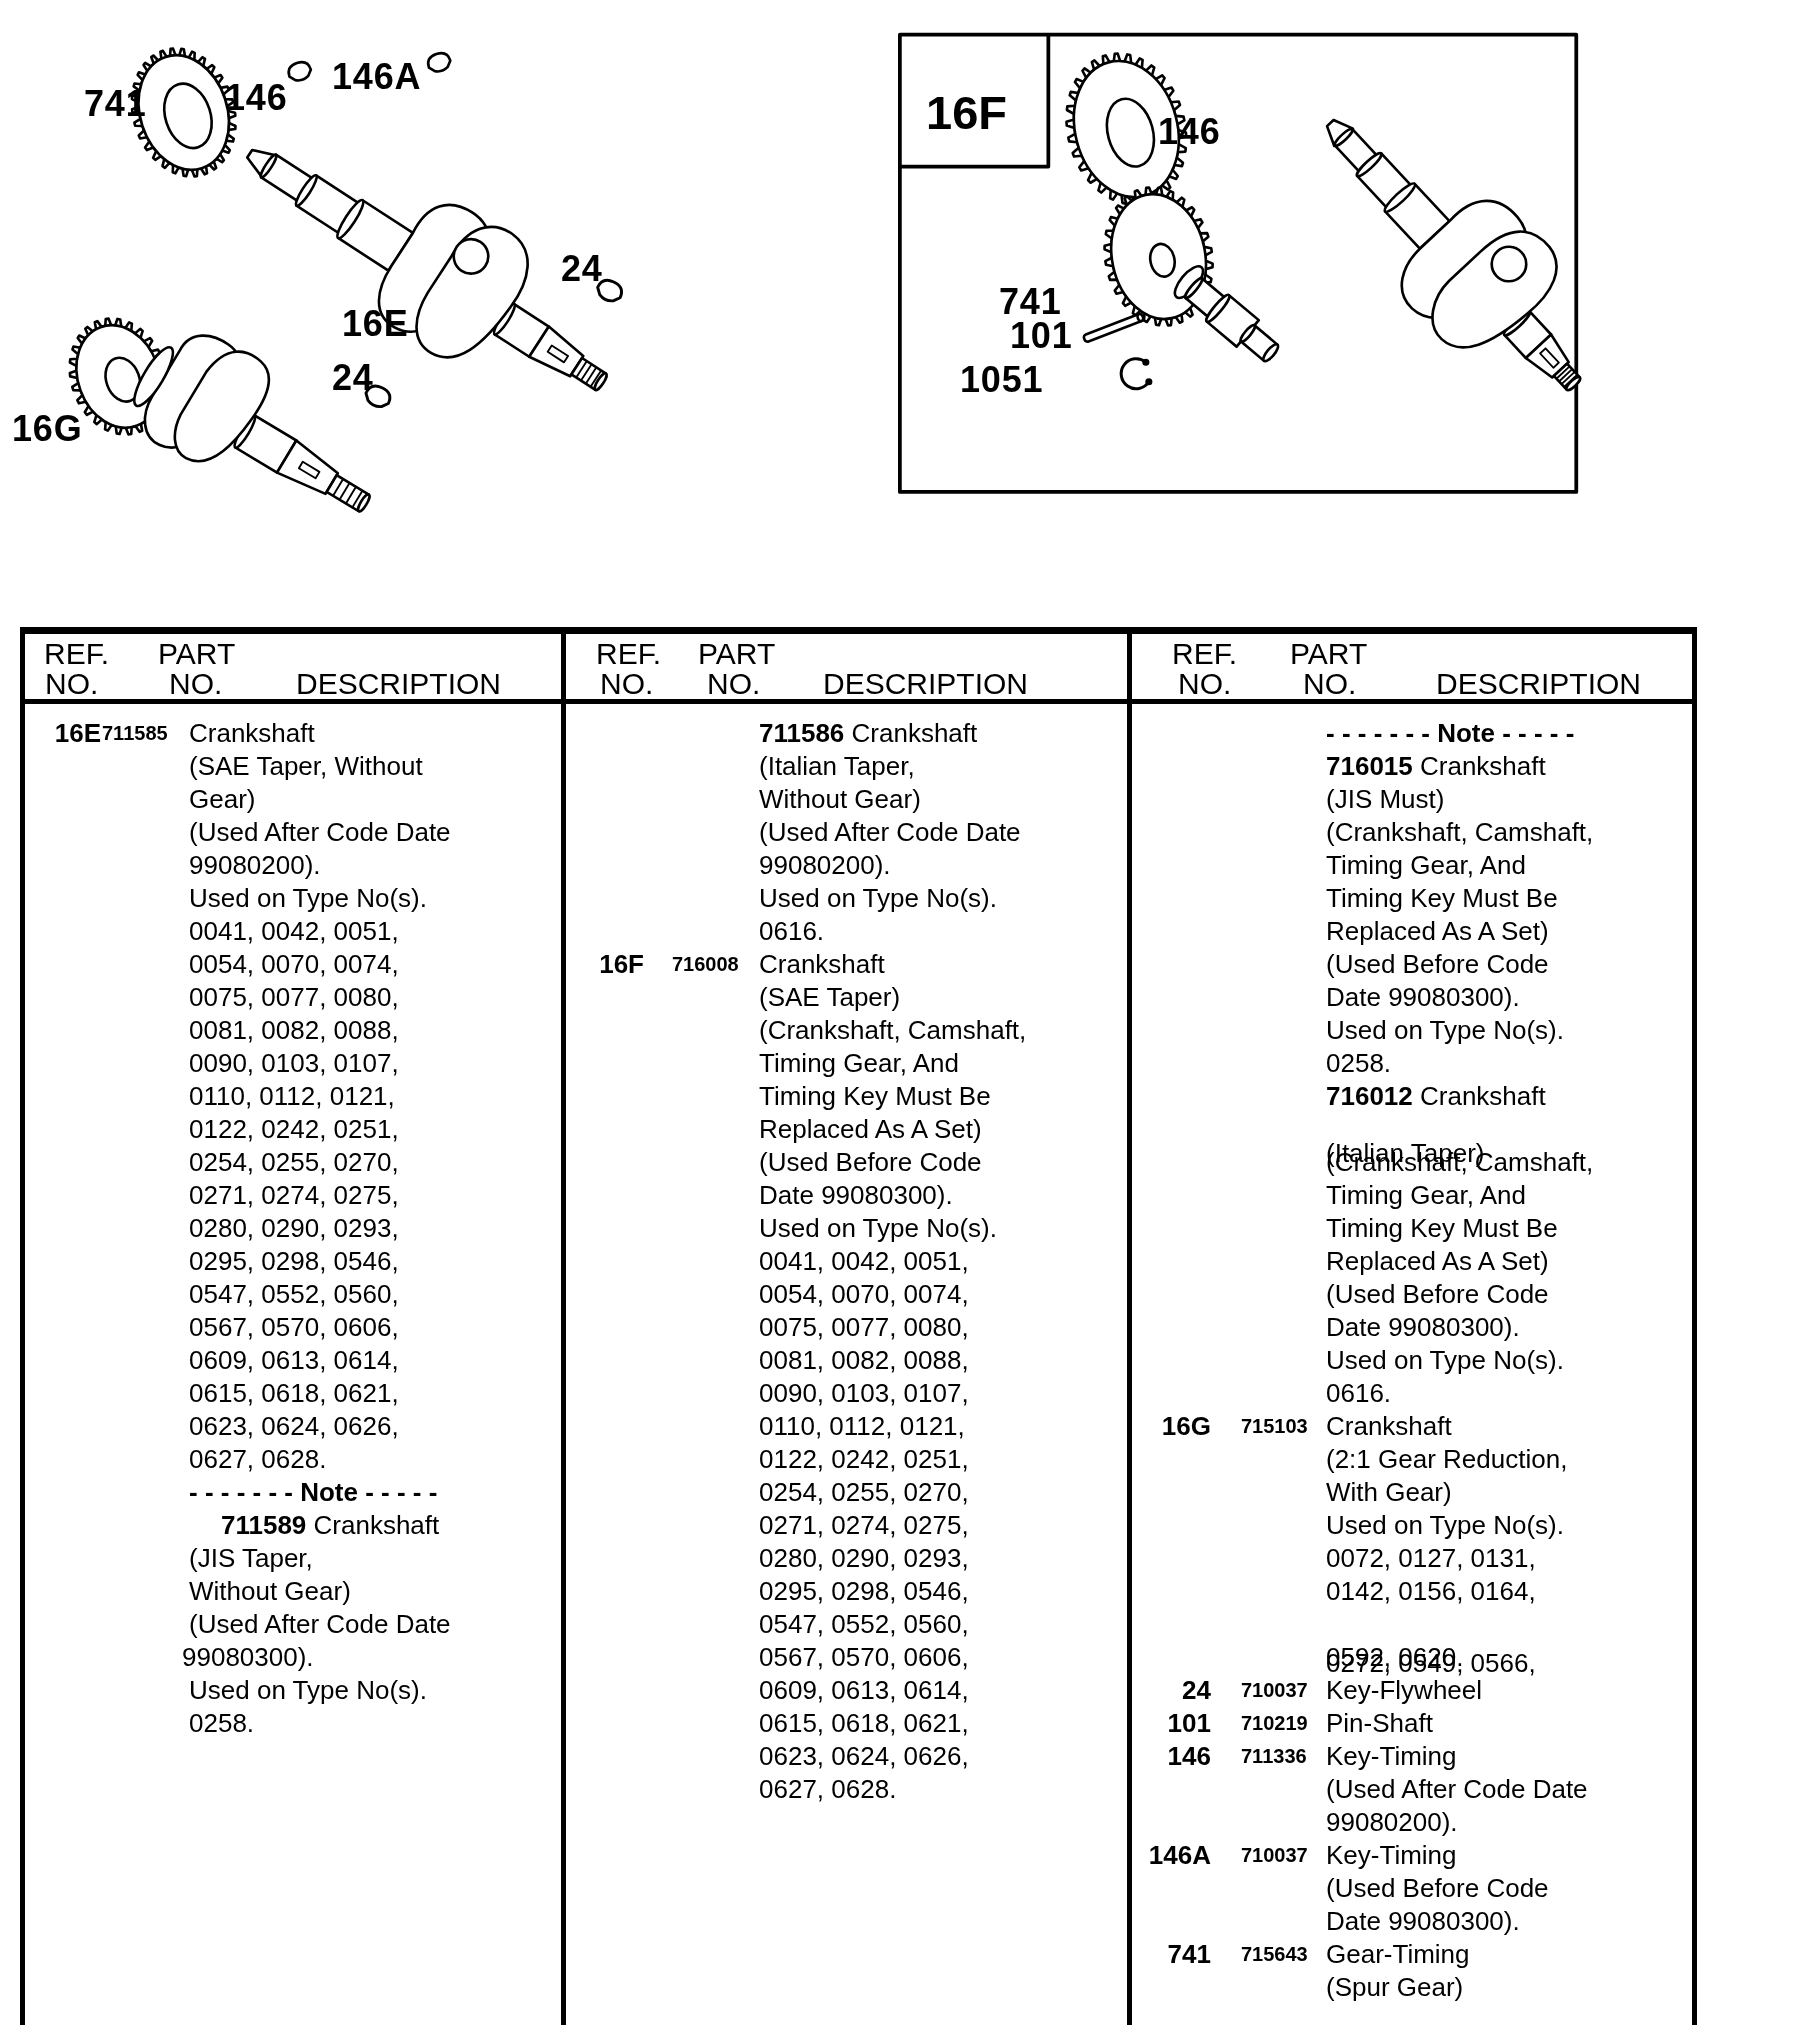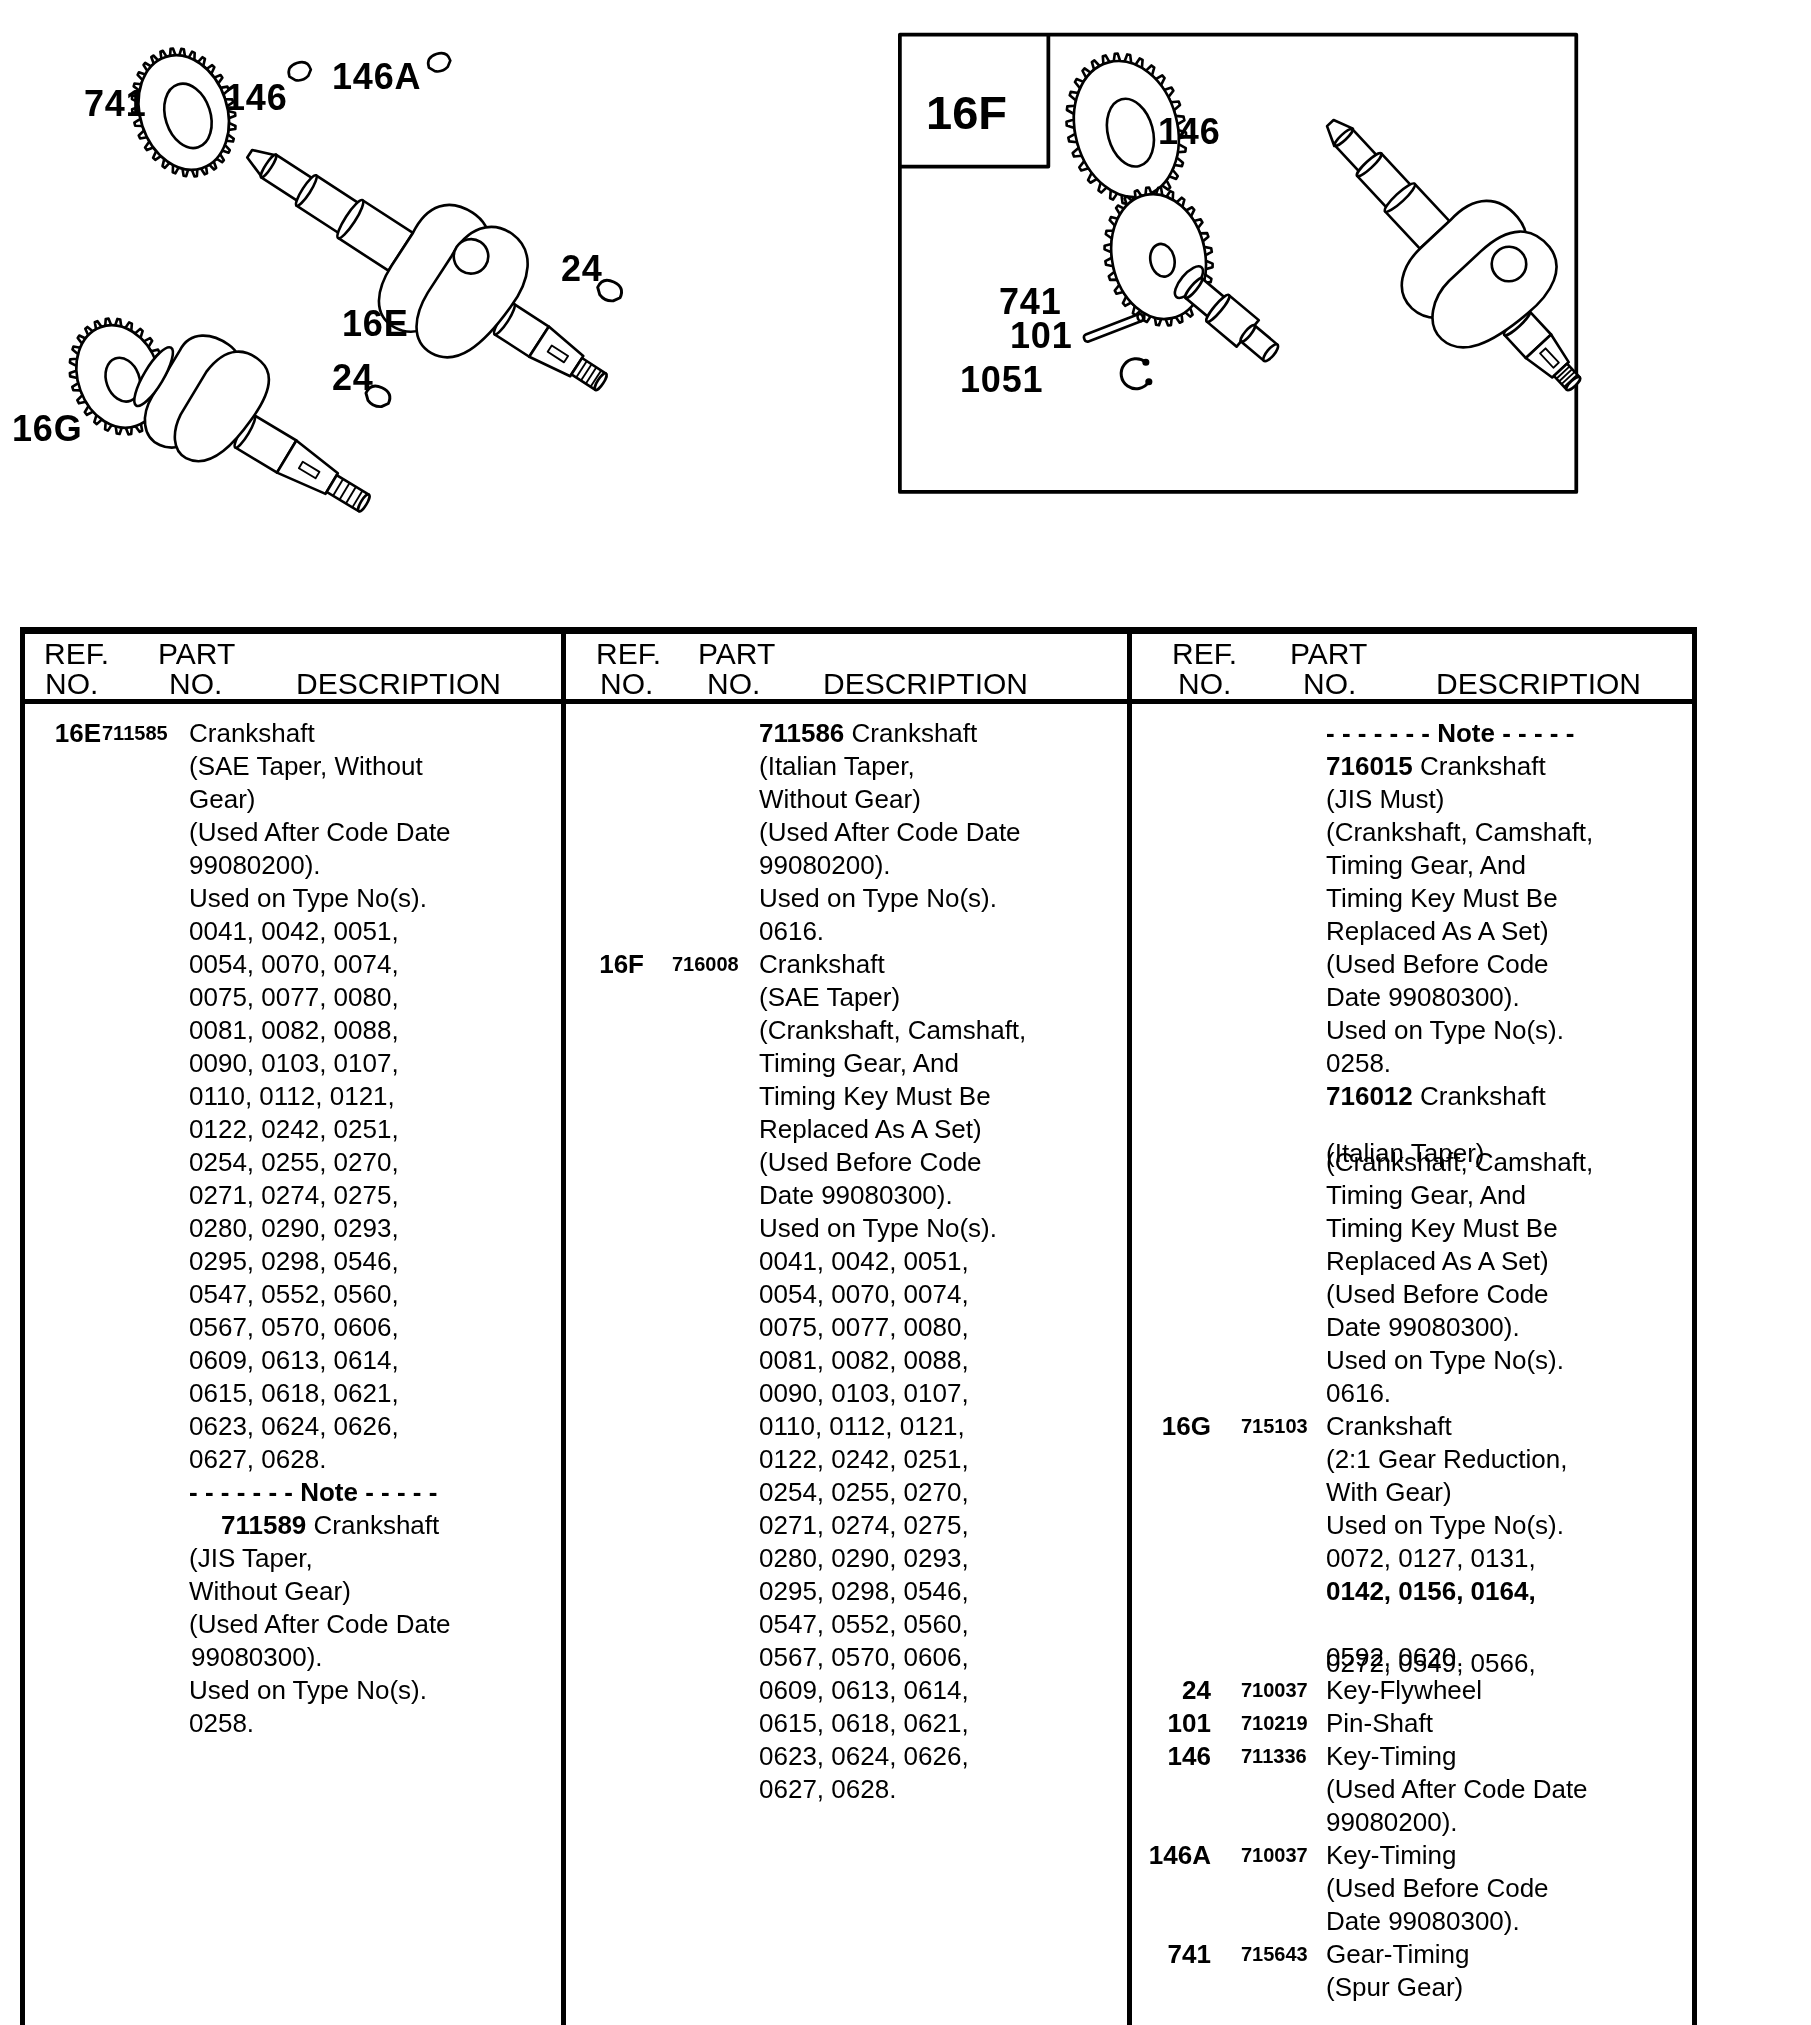--- a/index.html
+++ b/index.html
@@ -197,21 +197,21 @@
       <div class="row-desc" style="left: 189px; top: 1311px;">0567, 0570, 0606,</div>
       <div class="row-desc" style="left: 189px; top: 1344px;">0609, 0613, 0614,</div>
       <div class="row-desc" style="left: 189px; top: 1377px;">0615, 0618, 0621,</div>
       <div class="row-desc" style="left: 189px; top: 1410px;">0623, 0624, 0626,</div>
       <div class="row-desc" style="left: 189px; top: 1443px;">0627, 0628.</div>
       <div class="row-desc note-line" style="left: 189px; top: 1476px;">- - - - - - - Note - - - - -</div>
       <div class="row-desc" style="left: 189px; top: 1509px; margin-left: 32px;"><span class="b">711589</span> Crankshaft</div>
       <div class="row-desc" style="left: 189px; top: 1542px;">(JIS Taper,</div>
       <div class="row-desc" style="left: 189px; top: 1575px;">Without Gear)</div>
       <div class="row-desc" style="left: 189px; top: 1608px;">(Used After Code Date</div>
-      <div class="row-desc" style="left: 191px; top: 1641px;">99080300).</div>
+      <div class="row-desc" style="left: 182px; top: 1641px;">99080300).</div>
       <div class="row-desc" style="left: 189px; top: 1674px;">Used on Type No(s).</div>
       <div class="row-desc" style="left: 189px; top: 1707px;">0258.</div>
       <div class="row-desc" style="left: 759px; top: 717px;"><span class="b">711586</span> Crankshaft</div>
       <div class="row-desc" style="left: 759px; top: 750px;">(Italian Taper,</div>
       <div class="row-desc" style="left: 759px; top: 783px;">Without Gear)</div>
       <div class="row-desc" style="left: 759px; top: 816px;">(Used After Code Date</div>
       <div class="row-desc" style="left: 759px; top: 849px;">99080200).</div>
       <div class="row-desc" style="left: 759px; top: 882px;">Used on Type No(s).</div>
       <div class="row-desc" style="left: 759px; top: 915px;">0616.</div>
       <div class="row-ref" style="left: 419px; top: 948px;">16F</div>
@@ -263,21 +263,21 @@
       <div class="row-desc" style="left: 1326px; top: 1311px;">Date 99080300).</div>
       <div class="row-desc" style="left: 1326px; top: 1344px;">Used on Type No(s).</div>
       <div class="row-desc" style="left: 1326px; top: 1377px;">0616.</div>
       <div class="row-ref" style="left: 986px; top: 1410px;">16G</div>
       <div class="row-part" style="left: 1241px; top: 1410px;">715103</div>
       <div class="row-desc" style="left: 1326px; top: 1410px;">Crankshaft</div>
       <div class="row-desc" style="left: 1326px; top: 1443px;">(2:1 Gear Reduction,</div>
       <div class="row-desc" style="left: 1326px; top: 1476px;">With Gear)</div>
       <div class="row-desc" style="left: 1326px; top: 1509px;">Used on Type No(s).</div>
       <div class="row-desc" style="left: 1326px; top: 1542px;">0072, 0127, 0131,</div>
-      <div class="row-desc" style="left: 1326px; top: 1575px; font-weight: bold;">0142, 0156, 0164,</div>
+      <div class="row-desc" style="left: 1326px; top: 1575px;">0142, 0156, 0164,</div>
       <div class="row-desc" style="left: 1326px; top: 1647px;">0272, 0549, 0566,</div>
       <div class="row-desc" style="left: 1326px; top: 1641px;">0592, 0620.</div>
       <div class="row-ref" style="left: 986px; top: 1674px;">24</div>
       <div class="row-part" style="left: 1241px; top: 1674px;">710037</div>
       <div class="row-desc" style="left: 1326px; top: 1674px;">Key-Flywheel</div>
       <div class="row-ref" style="left: 986px; top: 1707px;">101</div>
       <div class="row-part" style="left: 1241px; top: 1707px;">710219</div>
       <div class="row-desc" style="left: 1326px; top: 1707px;">Pin-Shaft</div>
       <div class="row-ref" style="left: 986px; top: 1740px;">146</div>
       <div class="row-part" style="left: 1241px; top: 1740px;">711336</div>

